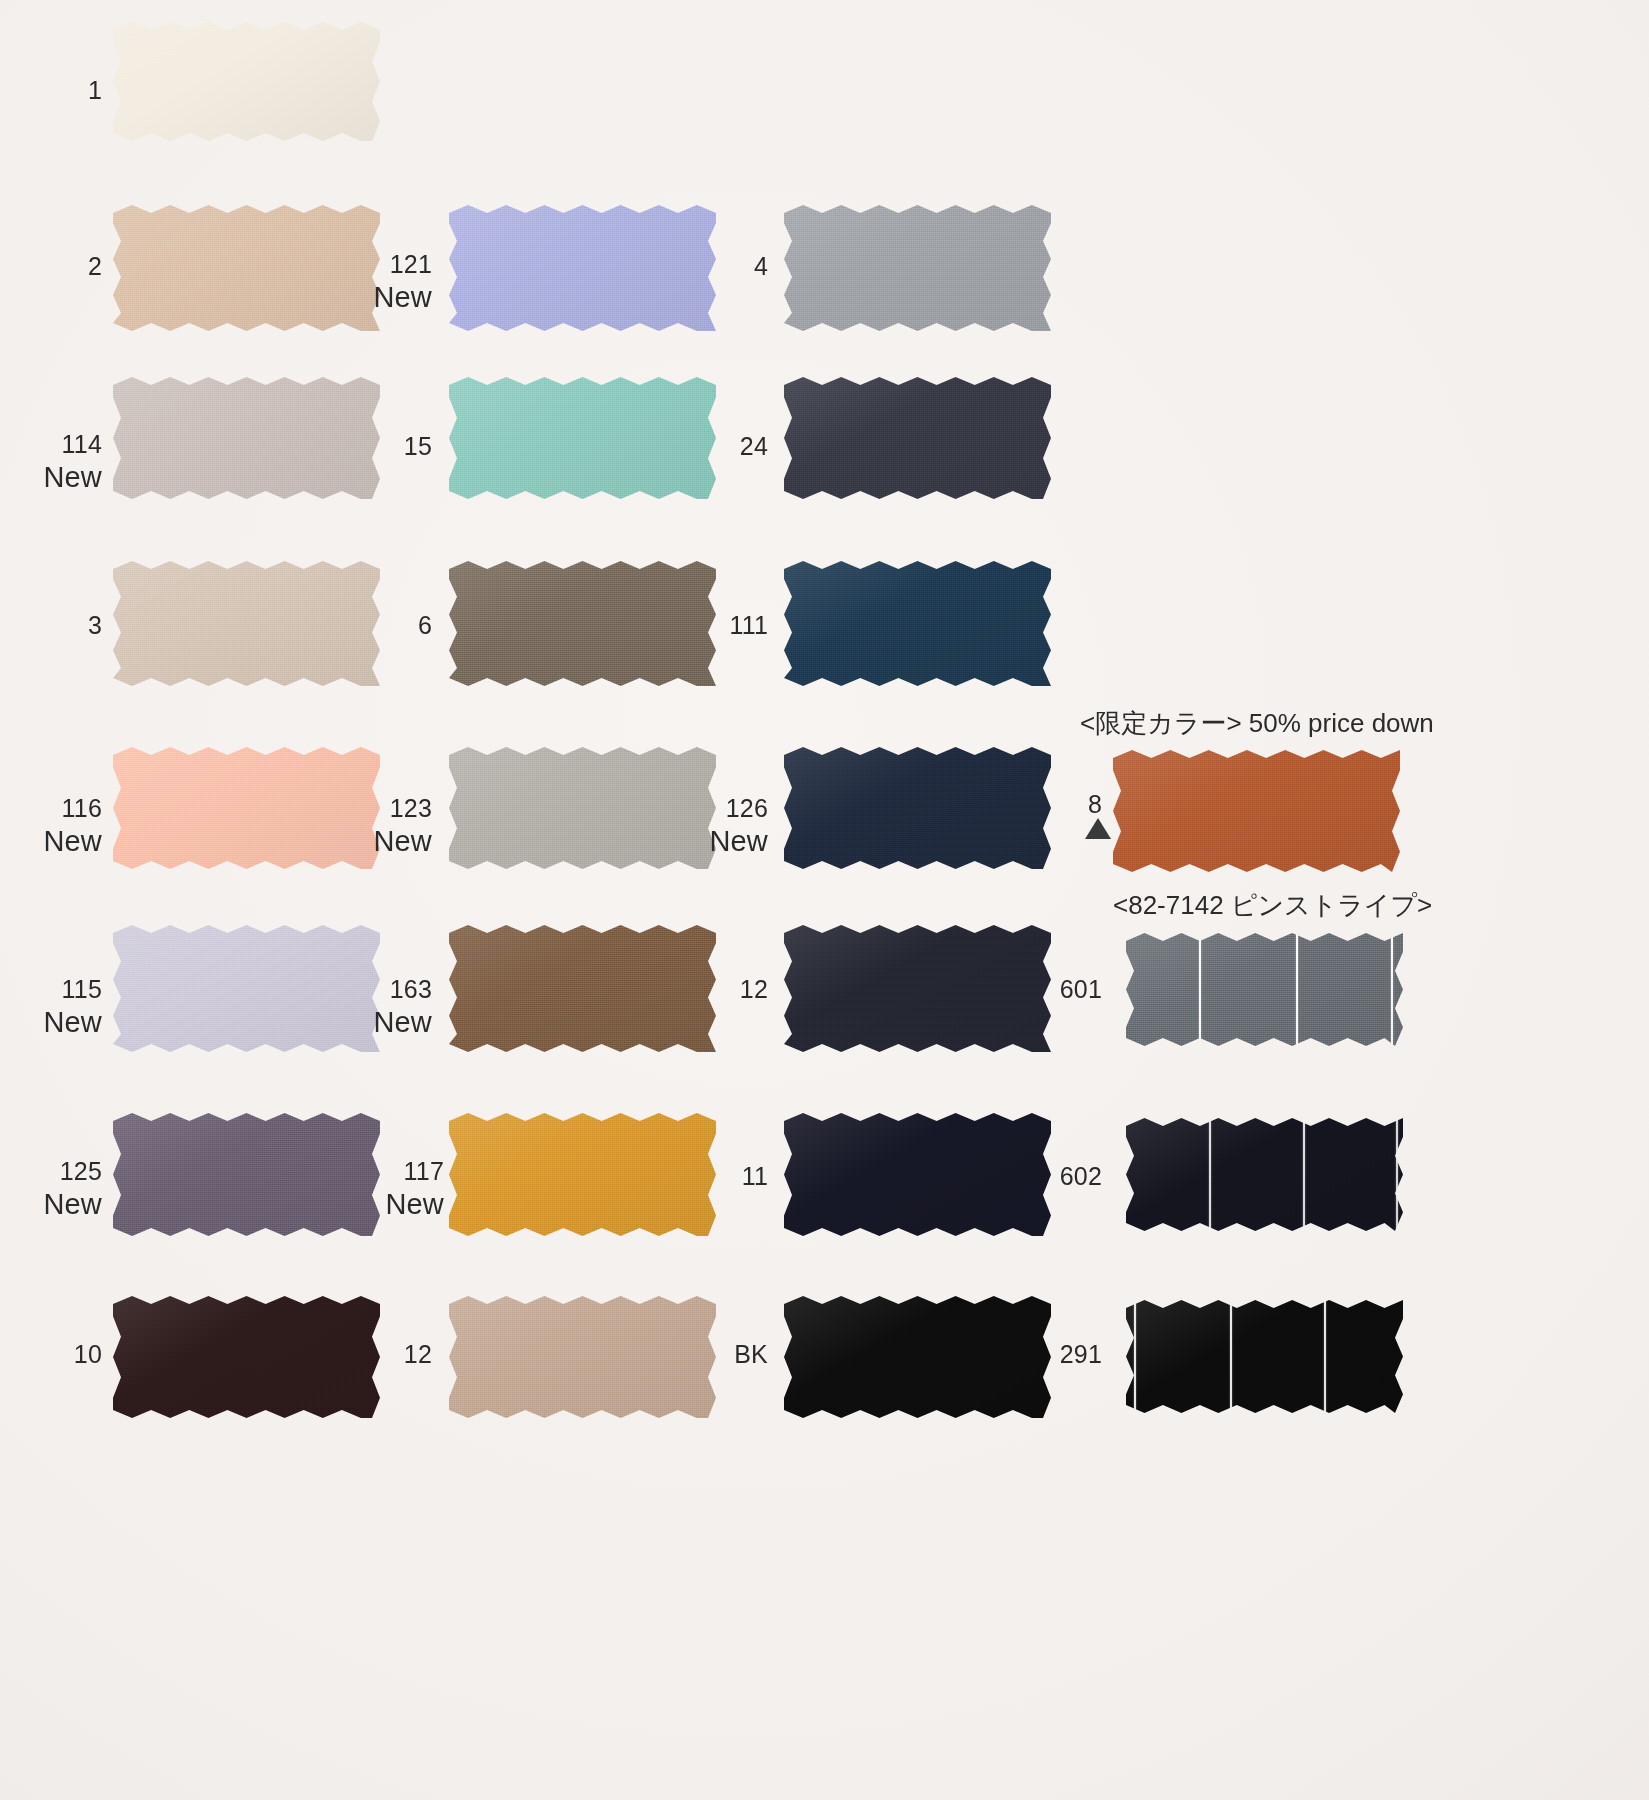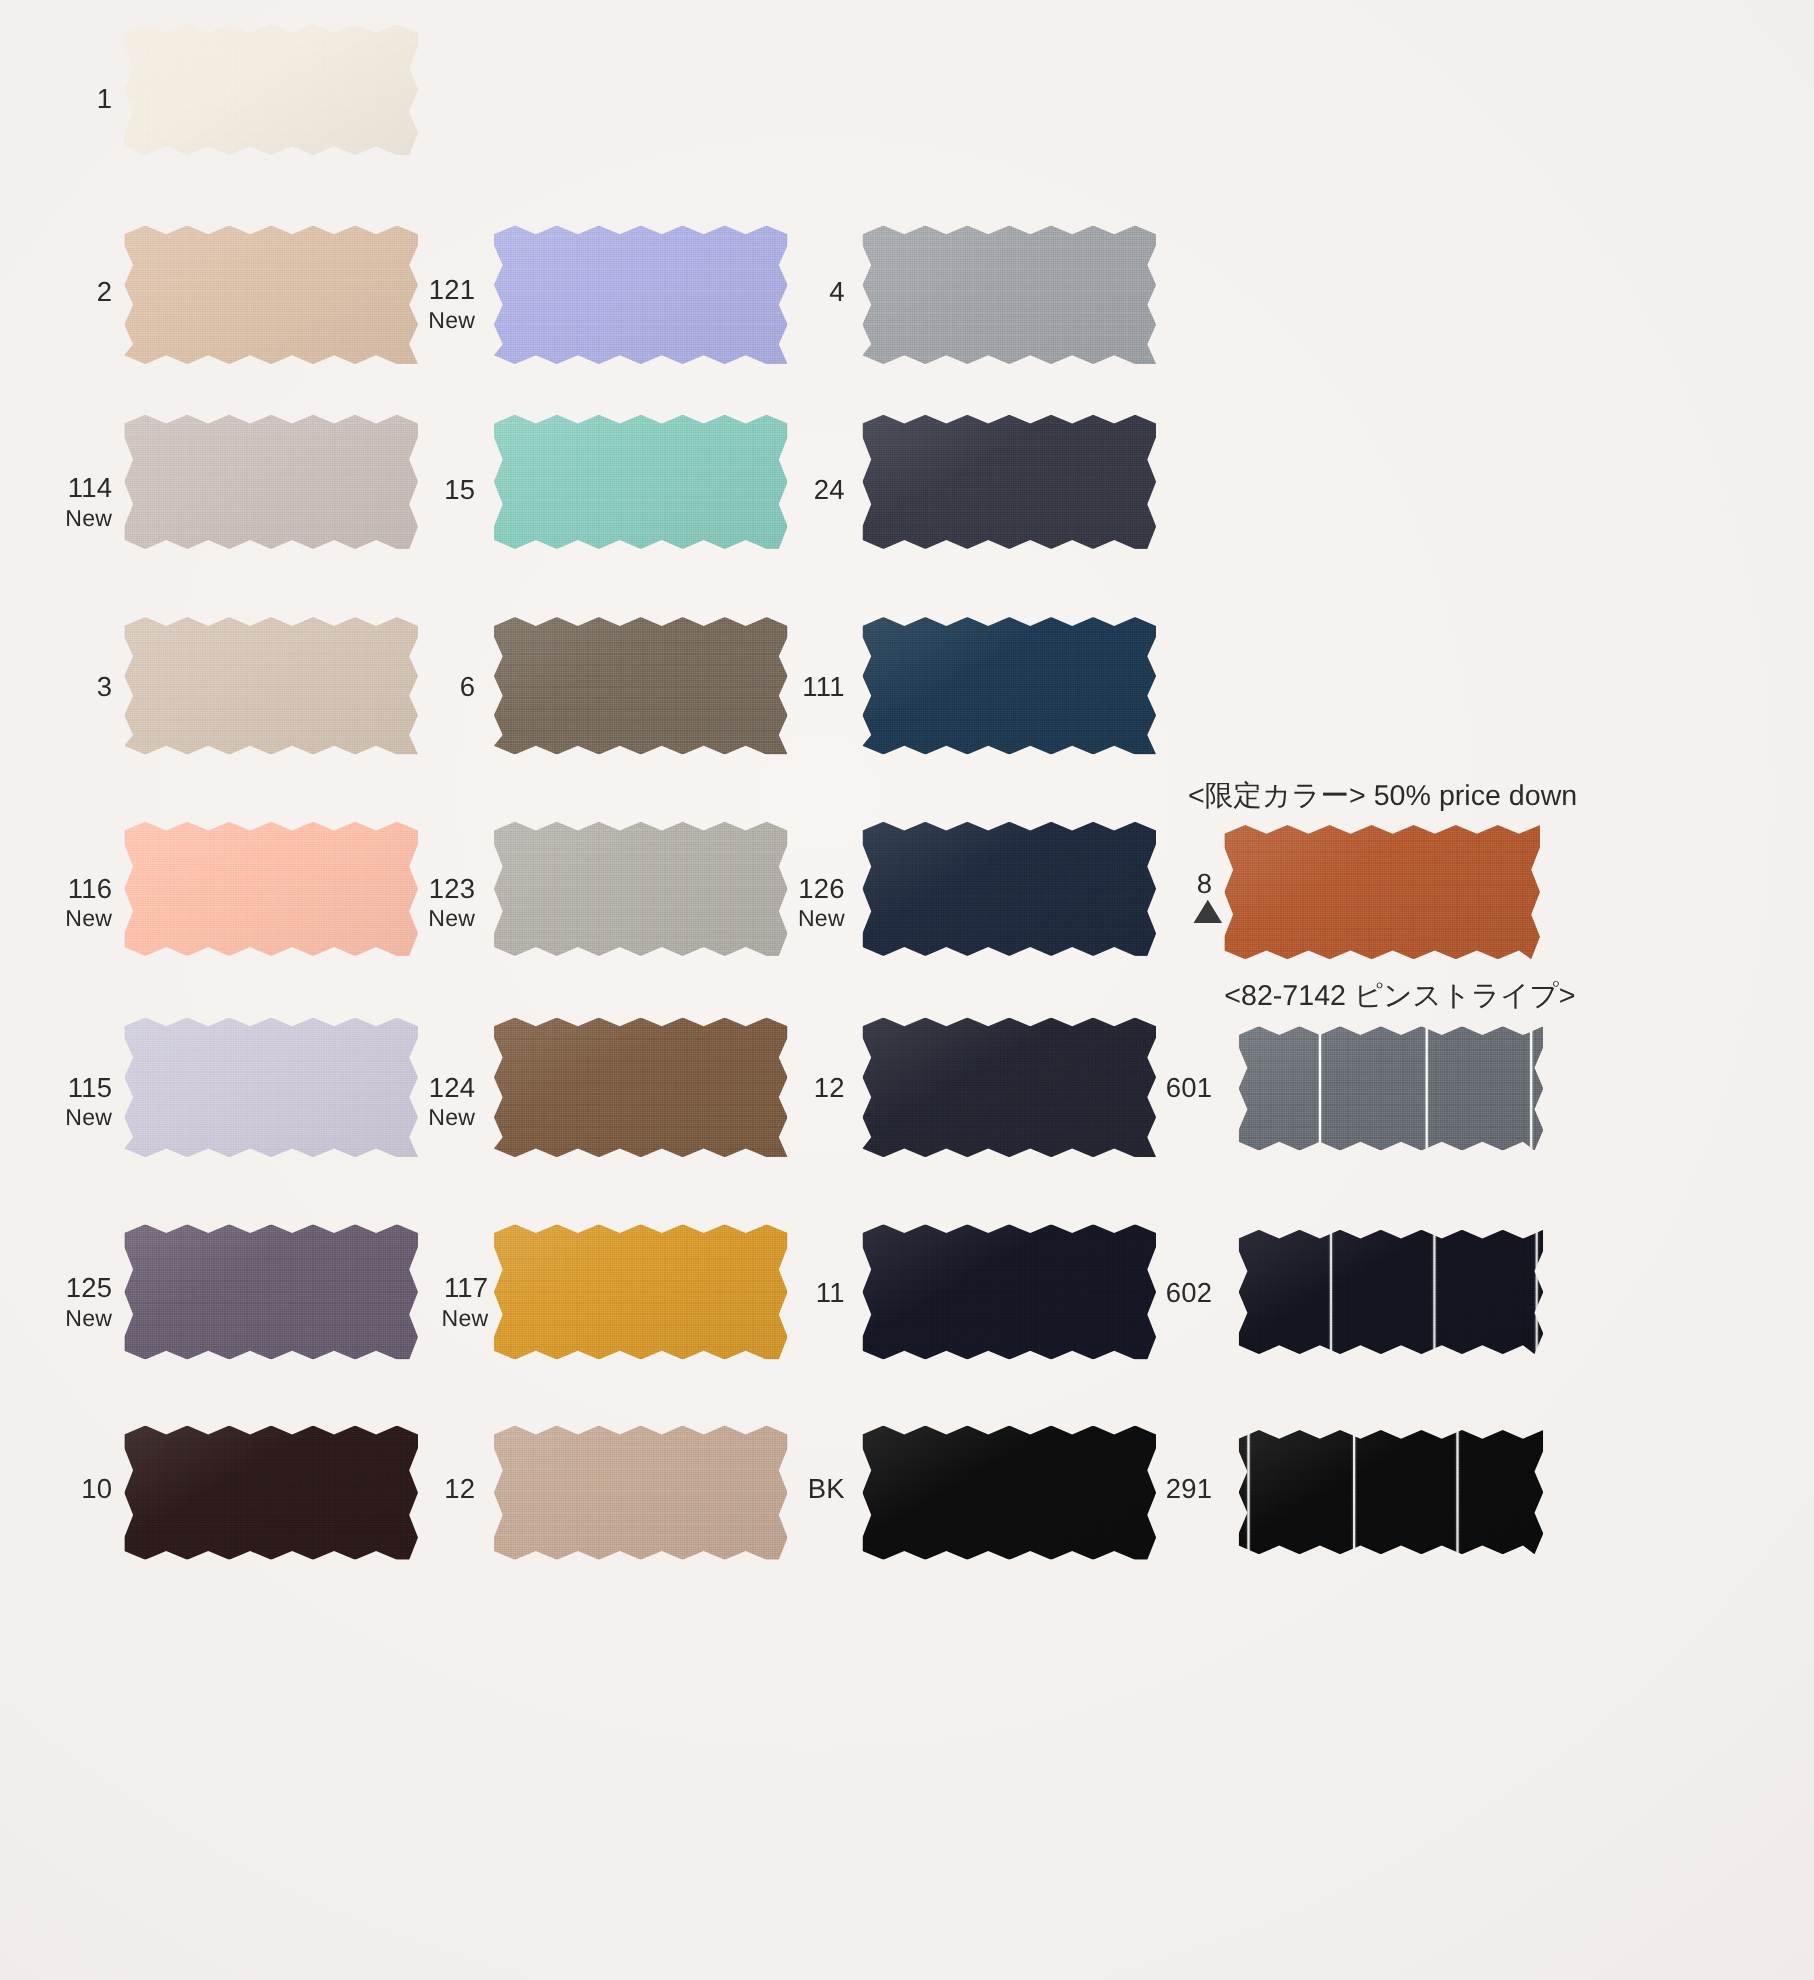--- a/index.html
+++ b/index.html
@@ -30,21 +30,21 @@
     font-size: 25px;
     line-height: 1.18;
     letter-spacing: 0.2px;
     white-space: nowrap;
   }
   .swatch-label .code {
     display: block;
   }
   .swatch-label .new {
     display: block;
-    font-size: 21px;
+    font-size: 29px;
   }
 
   
   .swatch {
     position: absolute;
     overflow: visible;
   }
   .swatch-inner {
     position: absolute;
     inset: 0;
@@ -240,21 +240,21 @@
       <span class="code">115</span>
       <span class="new">New</span>
     </div>
     <div class="swatch" style="left: 113px; top: 925px; width: 267px; height: 127px;">
       <div class="swatch-inner" style="background: rgb(207, 203, 219); clip-path: polygon(0px 8px, 19.1px 0px, 38.1px 8px, 57.2px 0px, 76.3px 8px, 95.4px 0px, 114.4px 8px, 133.5px 0px, 152.6px 8px, 171.6px 0px, 190.7px 8px, 209.8px 0px, 228.9px 8px, 247.9px 0px, 267px 8px, 267px 18.1px, 259px 36.3px, 267px 54.4px, 259px 72.6px, 267px 90.7px, 259px 108.9px, 267px 127px, 247.9px 127px, 228.9px 119px, 209.8px 127px, 190.7px 119px, 171.6px 127px, 152.6px 119px, 133.5px 127px, 114.4px 119px, 95.4px 127px, 76.3px 119px, 57.2px 127px, 38.1px 119px, 19.1px 127px, 0px 119px, 8px 108.9px, 0px 90.7px, 8px 72.6px, 0px 54.4px, 8px 36.3px, 0px 18.1px);">
         <div class="texture"></div>
         <div class="sheen"></div>
       </div>
     </div>
     <div class="swatch-label" style="left: 348px; top: 975px; width: 84px;">
-      <span class="code">124</span>
+      <span class="code">163</span>
       <span class="new">New</span>
     </div>
     <div class="swatch" style="left: 449px; top: 925px; width: 267px; height: 127px;">
       <div class="swatch-inner" style="background: rgb(125, 94, 68); clip-path: polygon(0px 8px, 19.1px 0px, 38.1px 8px, 57.2px 0px, 76.3px 8px, 95.4px 0px, 114.4px 8px, 133.5px 0px, 152.6px 8px, 171.6px 0px, 190.7px 8px, 209.8px 0px, 228.9px 8px, 247.9px 0px, 267px 8px, 267px 18.1px, 259px 36.3px, 267px 54.4px, 259px 72.6px, 267px 90.7px, 259px 108.9px, 267px 127px, 247.9px 127px, 228.9px 119px, 209.8px 127px, 190.7px 119px, 171.6px 127px, 152.6px 119px, 133.5px 127px, 114.4px 119px, 95.4px 127px, 76.3px 119px, 57.2px 127px, 38.1px 119px, 19.1px 127px, 0px 119px, 8px 108.9px, 0px 90.7px, 8px 72.6px, 0px 54.4px, 8px 36.3px, 0px 18.1px);">
         <div class="texture"></div>
         <div class="sheen"></div>
       </div>
     </div>
     <div class="swatch-label" style="left: 690px; top: 975px; width: 78px;">
       <span class="code">12</span>

